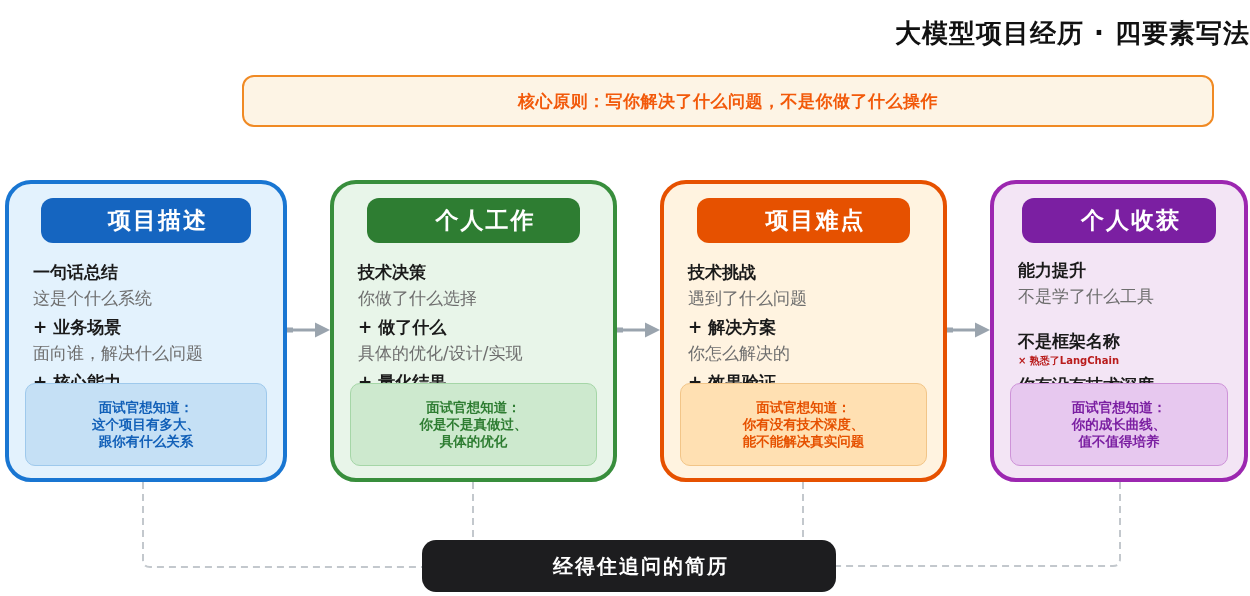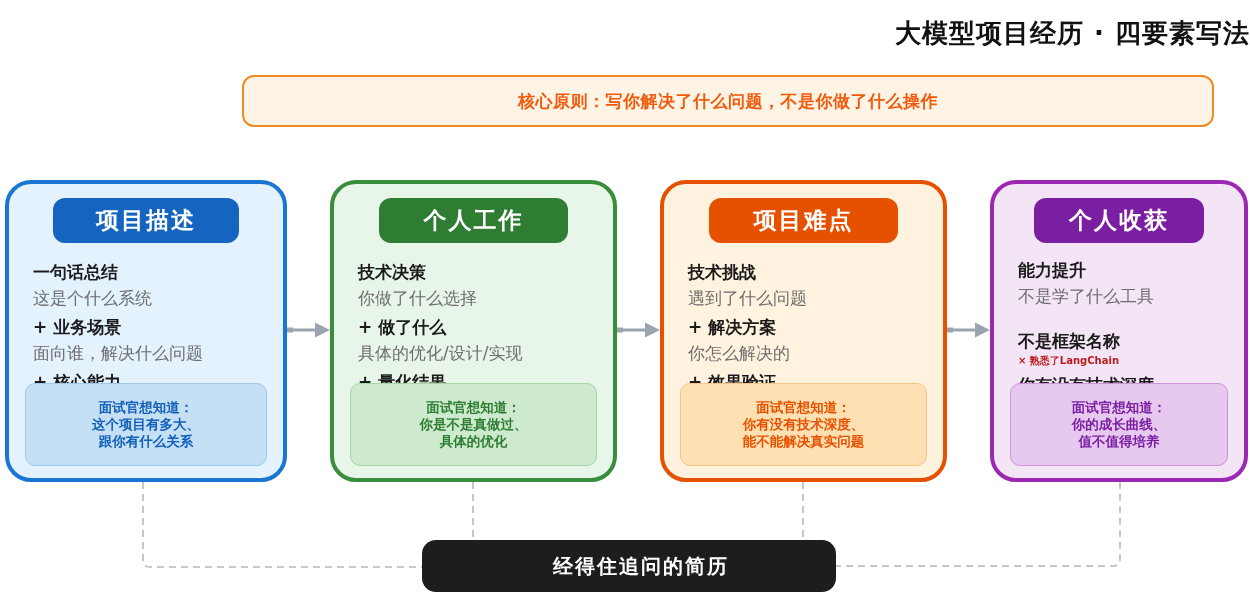--- a/index.html
+++ b/index.html
@@ -18,21 +18,21 @@
   }
   .banner-text{color:#F2590A;font-weight:700;font-size:17px;letter-spacing:0.5px;}
 
   .card{
     position:absolute;top:180px;height:302px;box-sizing:border-box;
     border:4px solid var(--border,#999);border-radius:26px;background:var(--body-bg,#eee);
   }
   .card-header{
     margin:14px auto 0 auto;width:68%;height:45px;border-radius:12px;
     background:var(--header-bg,#555);color:#ffffff;font-size:23px;font-weight:700;
-    display:flex;align-items:center;justify-content:center;letter-spacing:2px;
+    display:flex;align-items:center;justify-content:center;letter-spacing:2px;padding-left:24px;
   }
   .card-body{padding:11px 10px 0 24px;}
   .item-label{font-size:17px;font-weight:700;color:#1A1A1A;line-height:1.2;margin-top:8px;}
   .item-desc{font-size:17px;color:#6E6E6E;line-height:1.2;margin-top:6px;}
   .spacer{height:16px;}
   .contrast-label{font-size:17px;font-weight:700;color:#1A1A1A;line-height:1.2;margin-top:8px;}
   .contrast-bad{font-size:10px;font-weight:700;color:#b91c1c;line-height:1.2;margin-top:4px;}
   .contrast-good{font-size:15px;font-weight:700;color:#2E7D32;line-height:1.2;margin-top:4px;}
   .card-footer{
     position:absolute;left:16px;right:16px;bottom:12px;box-sizing:border-box;

